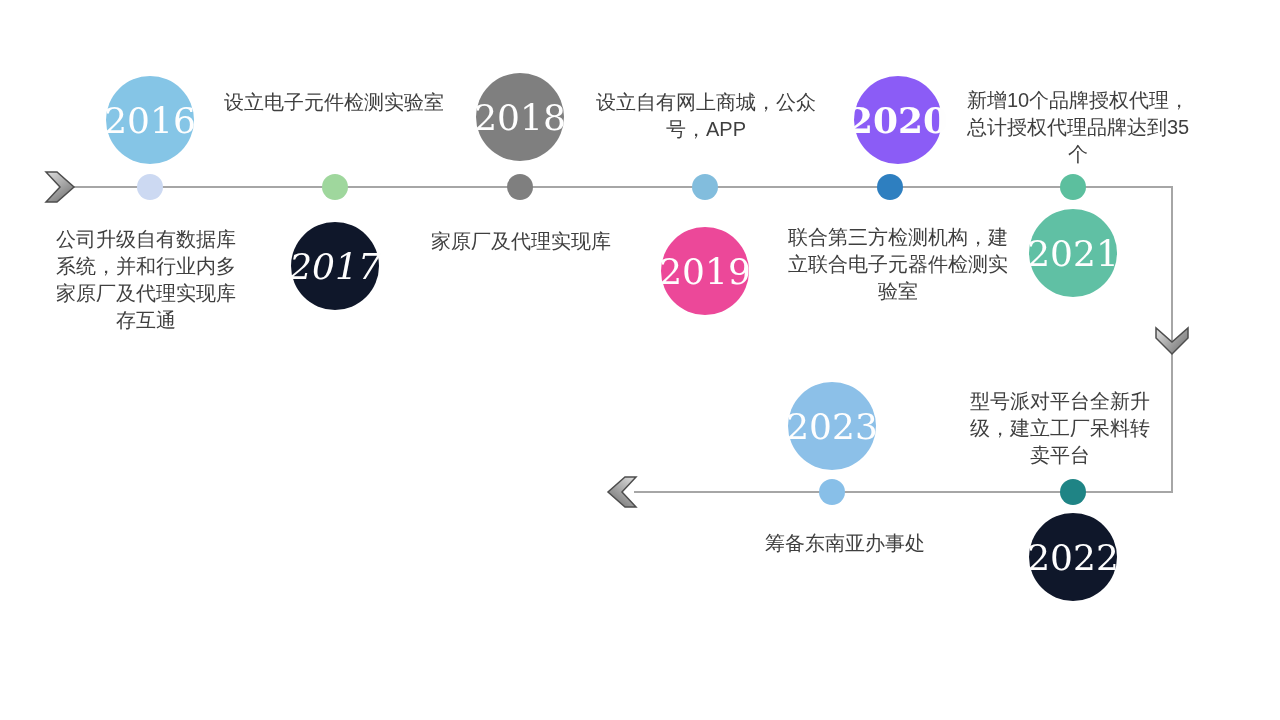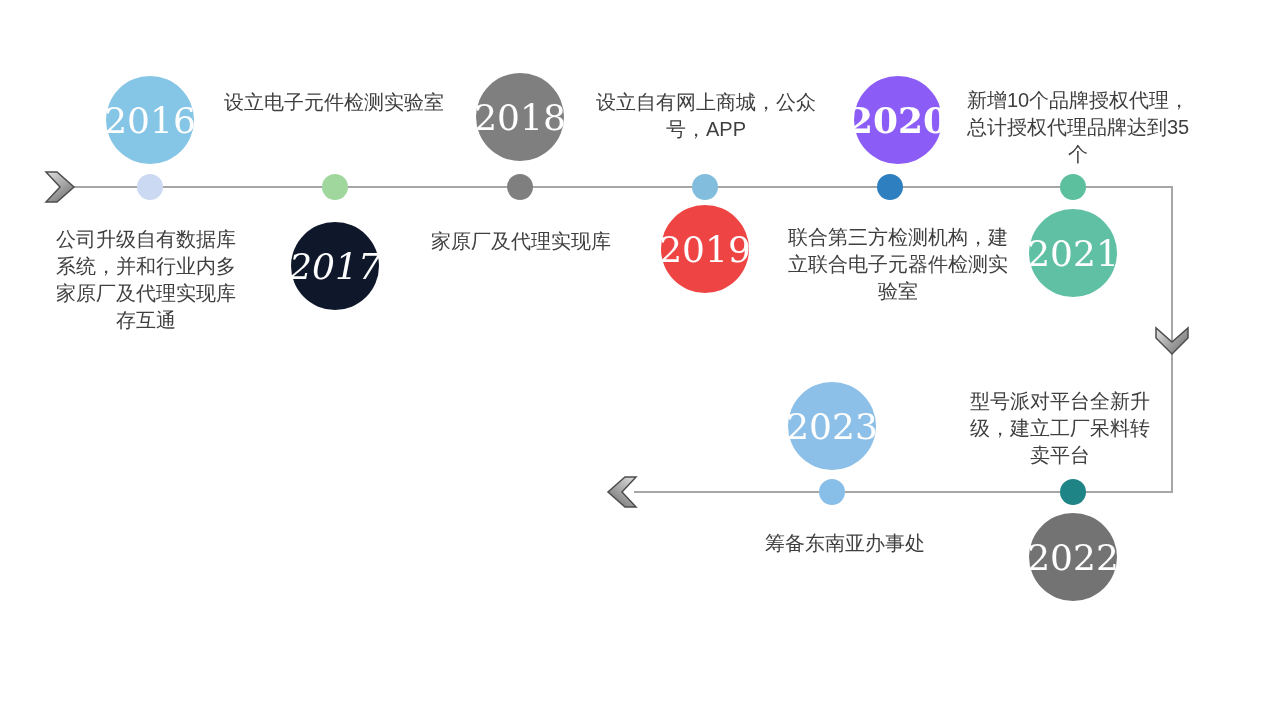--- a/index.html
+++ b/index.html
@@ -99,24 +99,24 @@
   <div class="dot" style="left: 507px; top: 174px; background-color: rgb(127, 127, 127);"></div>
   <div class="dot" style="left: 692px; top: 174px; background-color: rgb(130, 189, 221);"></div>
   <div class="dot" style="left: 877px; top: 174px; background-color: rgb(46, 127, 192);"></div>
   <div class="dot" style="left: 1060px; top: 174px; background-color: rgb(92, 191, 158);"></div>
   <div class="dot" style="left: 1060px; top: 479px; background-color: rgb(31, 132, 133);"></div>
   <div class="dot" style="left: 819px; top: 479px; background-color: rgb(136, 191, 232);"></div>
 
   <div class="bubble" style="left: 106px; top: 76px; background-color: rgb(133, 197, 230);">2016</div>
   <div class="bubble" style="left: 291px; top: 222px; background-color: #0f172a; font-style: italic;">2017</div>
   <div class="bubble" style="left: 476px; top: 73px; background-color: rgb(127, 127, 127);">2018</div>
-  <div class="bubble" style="left: 661px; top: 205px; background-color: #ef4444;">2019</div>
+  <div class="bubble" style="left: 661px; top: 227px; background-color: #ec4899;">2019</div>
   <div class="bubble" style="left: 854px; top: 76px; background-color: #8b5cf6; font-weight: bold;">2020</div>
   <div class="bubble" style="left: 1029px; top: 209px; background-color: rgb(96, 192, 164);">2021</div>
-  <div class="bubble" style="left: 1029px; top: 513px; background-color: #737373;">2022</div>
+  <div class="bubble" style="left: 1029px; top: 513px; background-color: #0f172a;">2022</div>
   <div class="bubble" style="left: 788px; top: 382px; background-color: rgb(140, 192, 232);">2023</div>
 
   <div class="desc" style="left:36px; top:226px; width:220px;">公司升级自有数据库
 系统，并和行业内多
 家原厂及代理实现库
 存互通</div>
   <div class="desc" style="left:209px; top:89px; width:250px;">设立电子元件检测实验室</div>
   <div class="desc" style="left:396px; top:228px; width:250px;">家原厂及代理实现库</div>
   <div class="desc" style="left:581px; top:89px; width:250px;">设立自有网上商城，公众
 号，APP</div>

